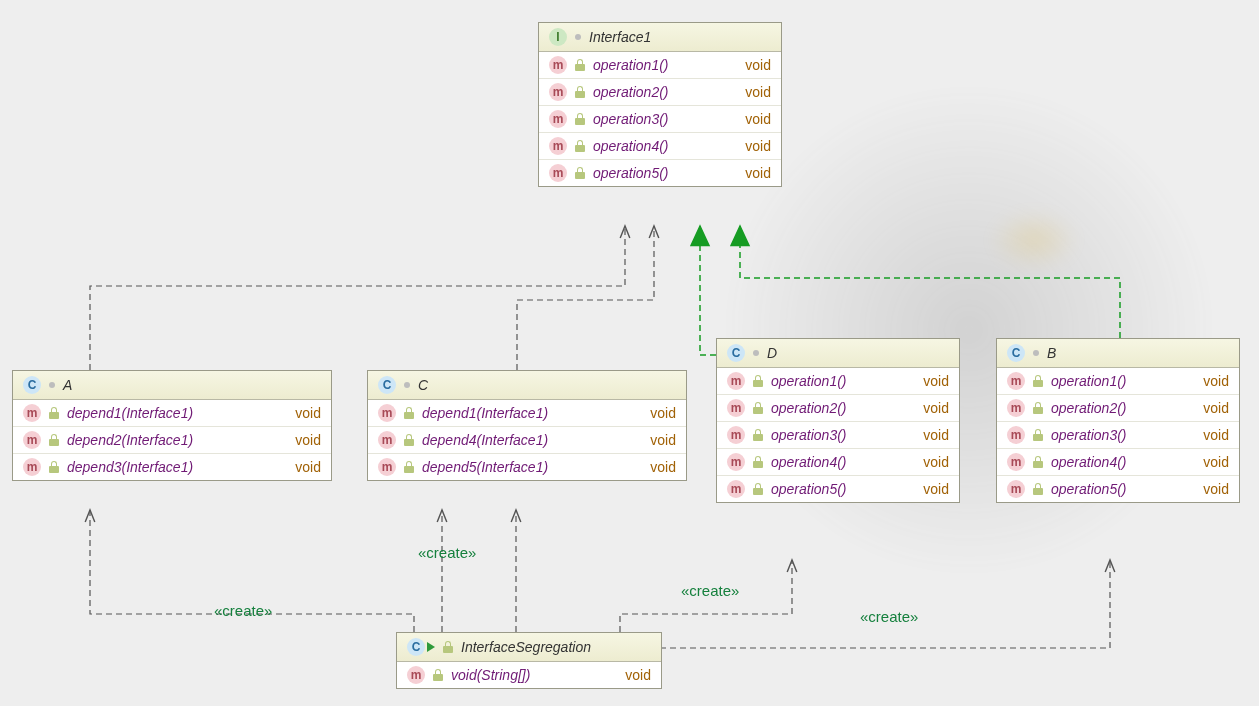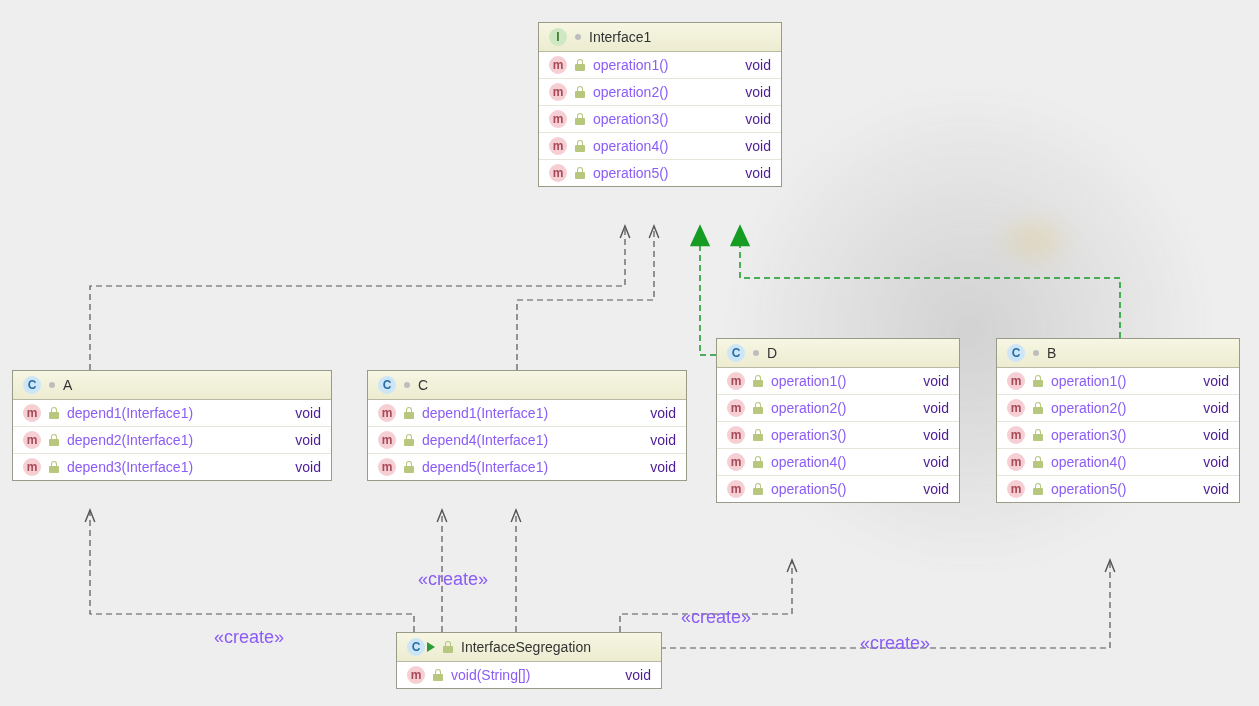--- a/index.html
+++ b/index.html
@@ -57,21 +57,21 @@
     width: 6px; height: 6px; border-radius: 50%;
     background: #bdbdbd;
   }
   .run-arrow {
     width: 0; height: 0;
     border-top: 5px solid transparent;
     border-bottom: 5px solid transparent;
     border-left: 8px solid #2e9a3a;
     margin-left: -6px;
   }
-  .name { color: #333; }
+  .name { color: #333; font-style: italic; }
   .members {
     display: flex;
     flex-direction: column;
   }
   .member {
     display: flex;
     align-items: center;
     gap: 8px;
     padding: 4px 10px;
     border-top: 1px solid #e5e5da;
@@ -91,29 +91,28 @@
   }
   .lock::after {
     content: "";
     position: absolute;
     top: 0; left: 2px;
     width: 4px; height: 5px;
     border: 1px solid #b7c77d;
     border-bottom: none;
     border-radius: 3px 3px 0 0;
   }
-  .sig { flex: 1; color: #8b5cf6; }
-  .ret { color: #4c1d95; padding-left: 20px; }
+  .sig { flex: 1; color: #701a75; font-style: italic; }
+  .ret { color: #a16207; padding-left: 20px; }
   .conn-label {
     position: absolute;
-    font-size: 18px;
-    color: #8b5cf6;
+    font-size: 15px;
+    color: #15803d;
     background: transparent;
     white-space: nowrap;
-    margin-top: 25px;
   }
 
   
   .bgdeco {
     position: absolute;
     border-radius: 50%;
     pointer-events: none;
     filter: blur(8px);
     opacity: 0.18;
   }

